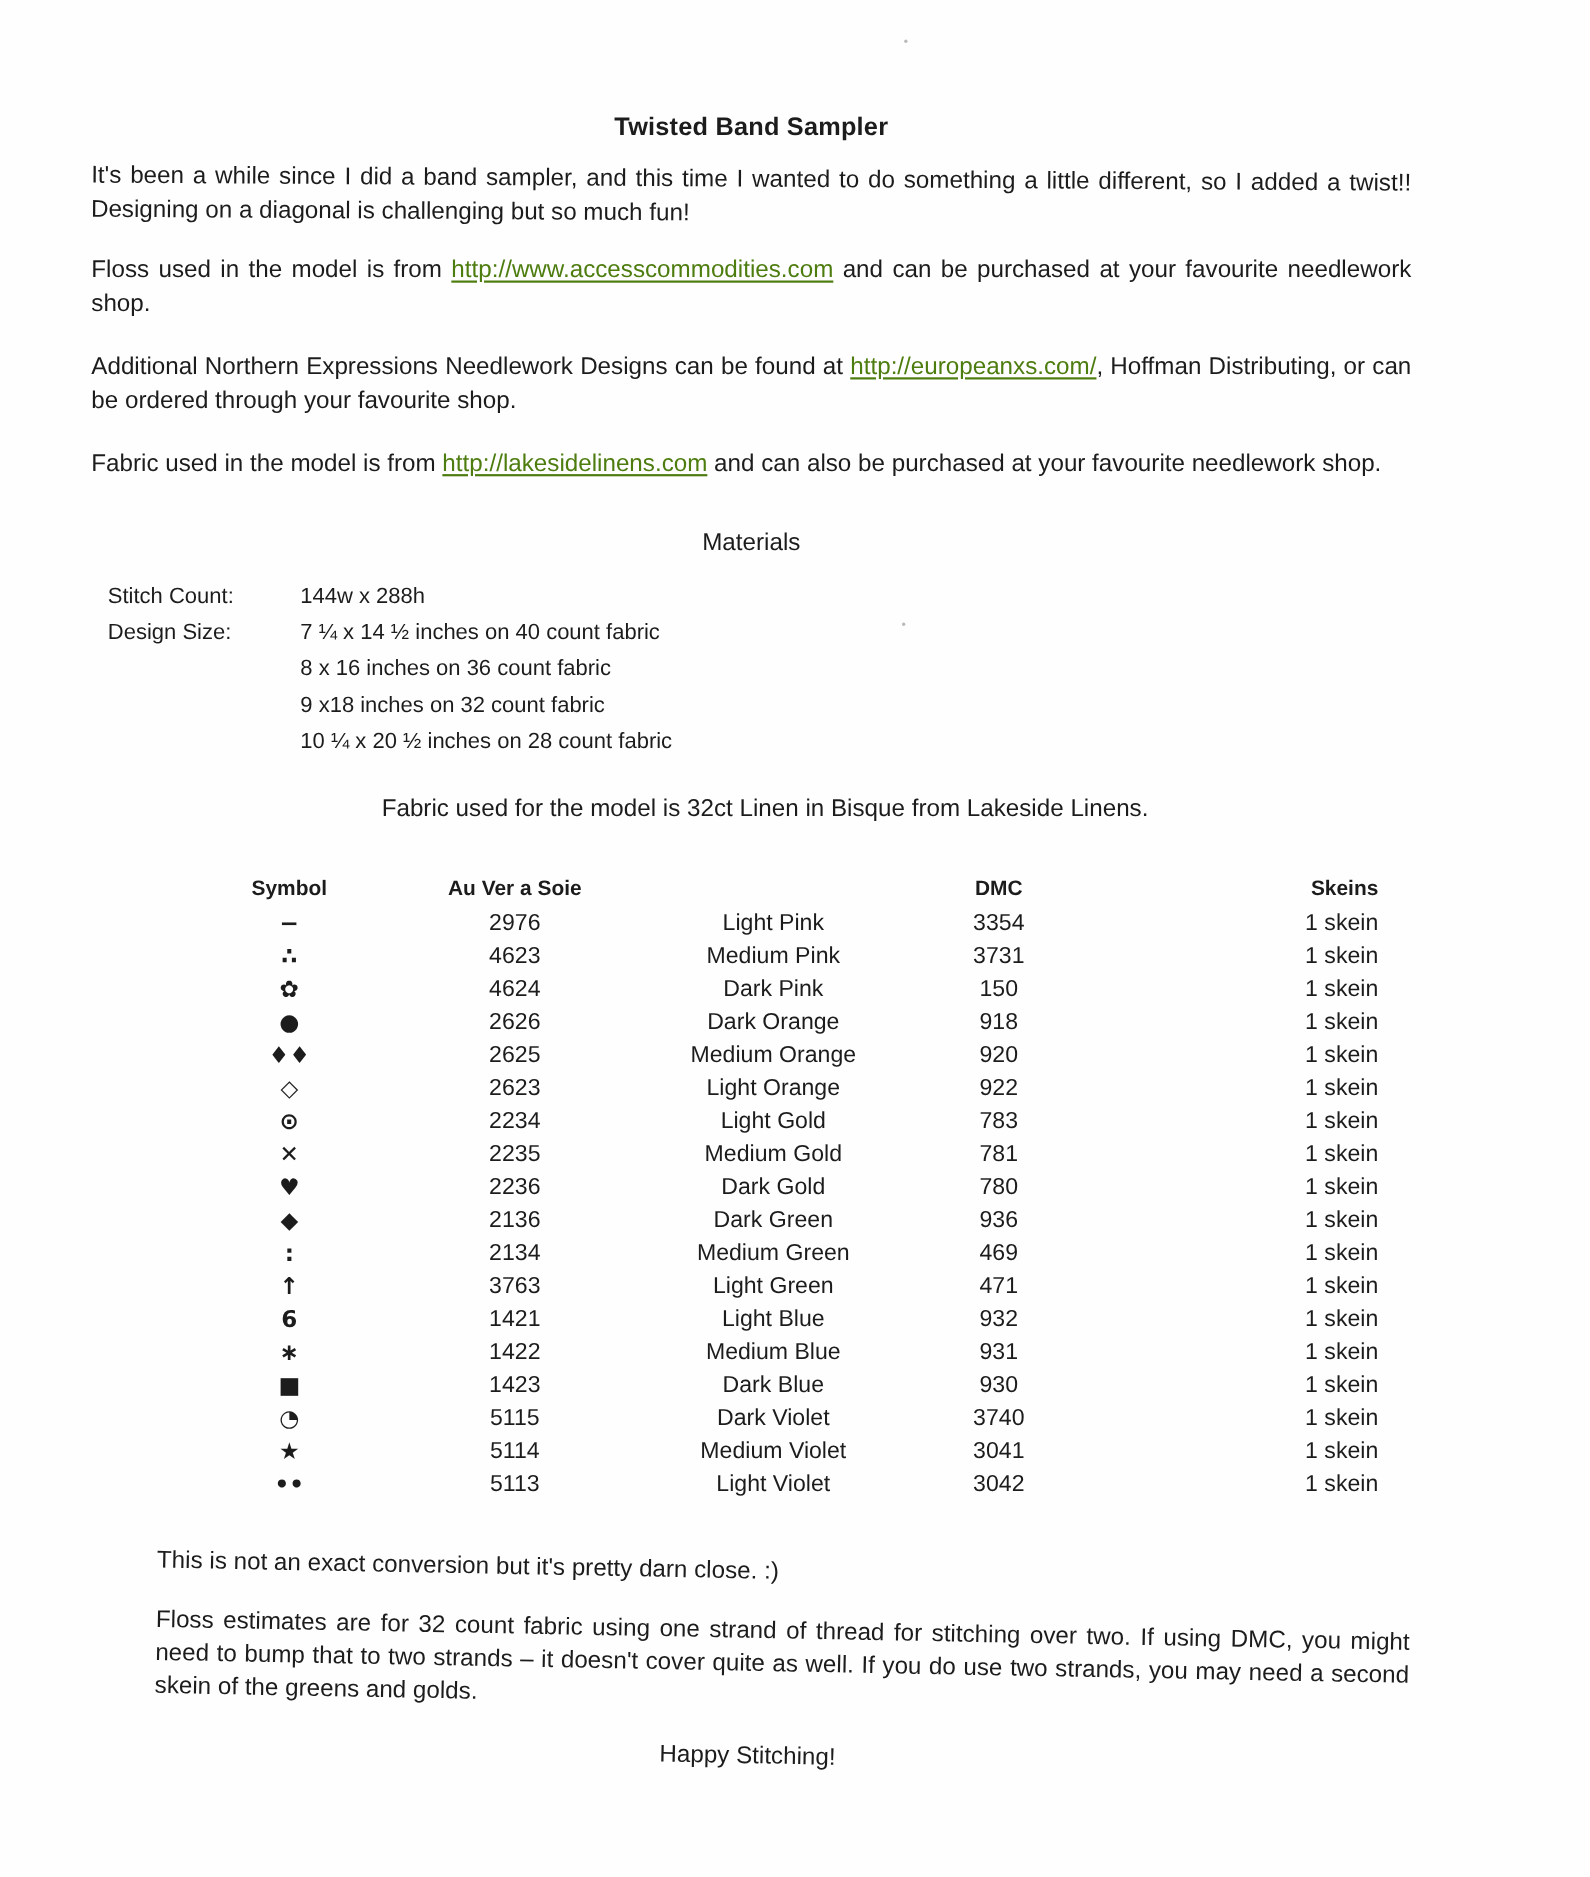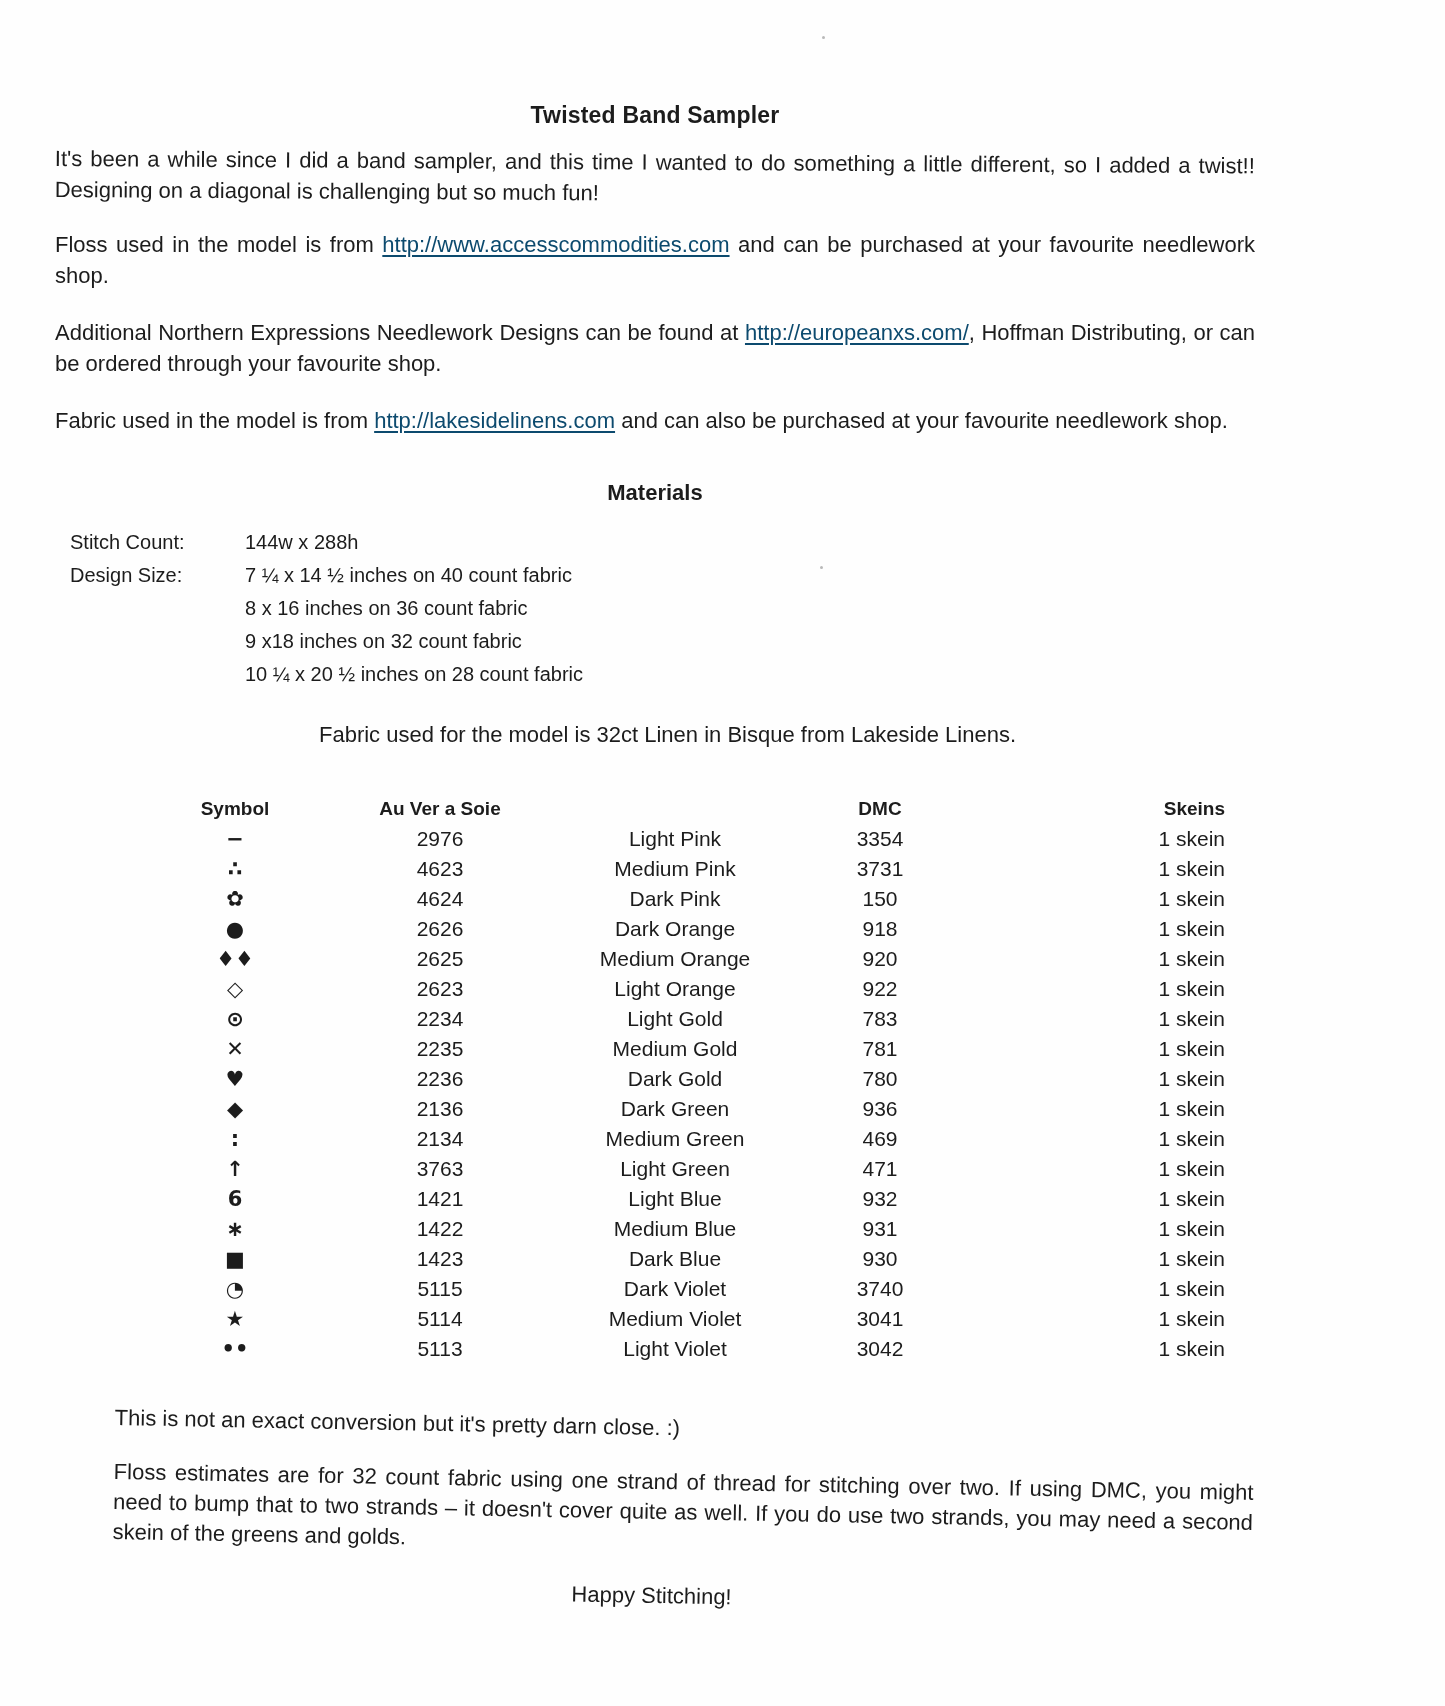--- a/index.html
+++ b/index.html
@@ -6,20 +6,21 @@
   html,body { background:#e9e9e9; }
   .page {
     position:relative;
     width:1445px;
     height:1706px;
     margin:0 auto;
     background:#fefefe;
     font-family:"Liberation Sans","DejaVu Sans",sans-serif;
     color:#1c1c1c;
     overflow:hidden;
+    padding-left:28px;
   }
   .content {
     width:1200px;
     margin-left:55px;
   }
   .doc-title {
     margin-top:102px;
     text-align:center;
     font-size:23px;
     font-weight:bold;
@@ -28,29 +29,29 @@
   p.body-text {
     font-size:22px;
     line-height:31px;
     text-align:justify;
   }
   .p-intro   { margin-top:14px; transform:rotate(0.35deg); transform-origin:left top; }
   .p-floss   { margin-top:24px; }
   .p-fabric  { margin-top:26px; }
   .p-links   { margin-top:26px; }
   a.doc-link {
-    color:#0c4a6e;
+    color:#4d7c0f;
     text-decoration:underline;
     text-underline-offset:3px;
   }
   .materials-heading {
     margin-top:44px;
     text-align:center;
     font-size:22px;
-    font-weight:bold;
+    font-weight:normal;
   }
   .materials-grid {
     margin-top:20px;
     margin-left:15px;
     display:grid;
     grid-template-columns:175px 1fr;
     font-size:20px;
     line-height:33px;
   }
   .materials-grid .mlabel { white-space:nowrap; }

